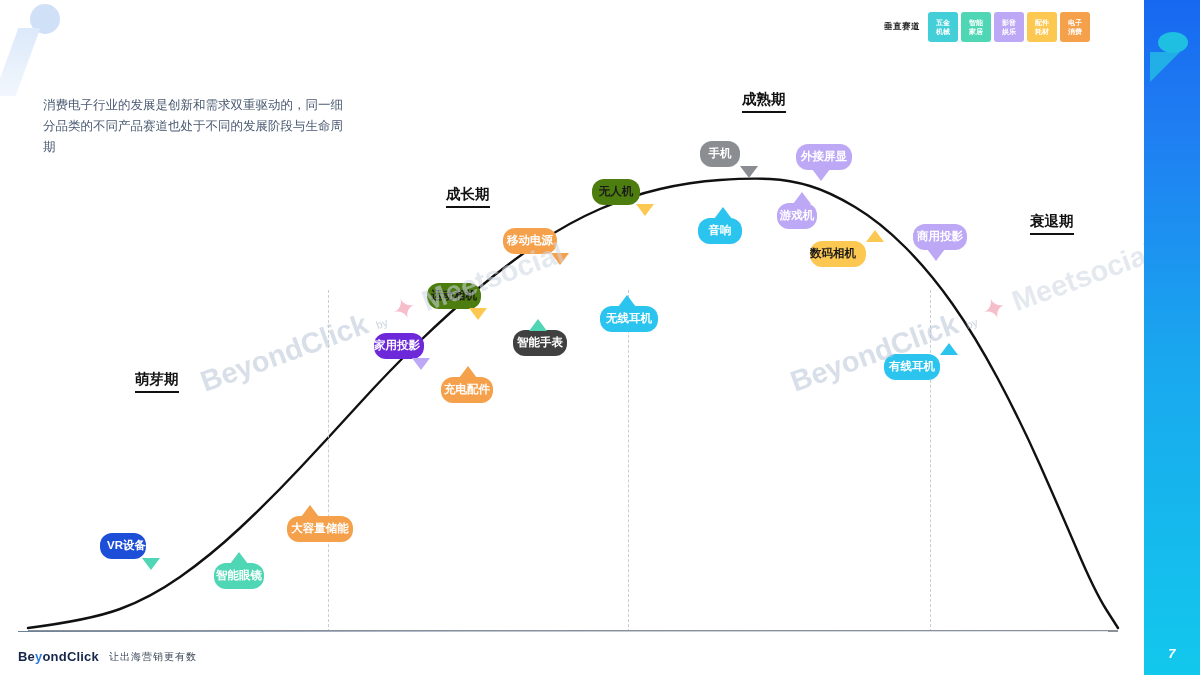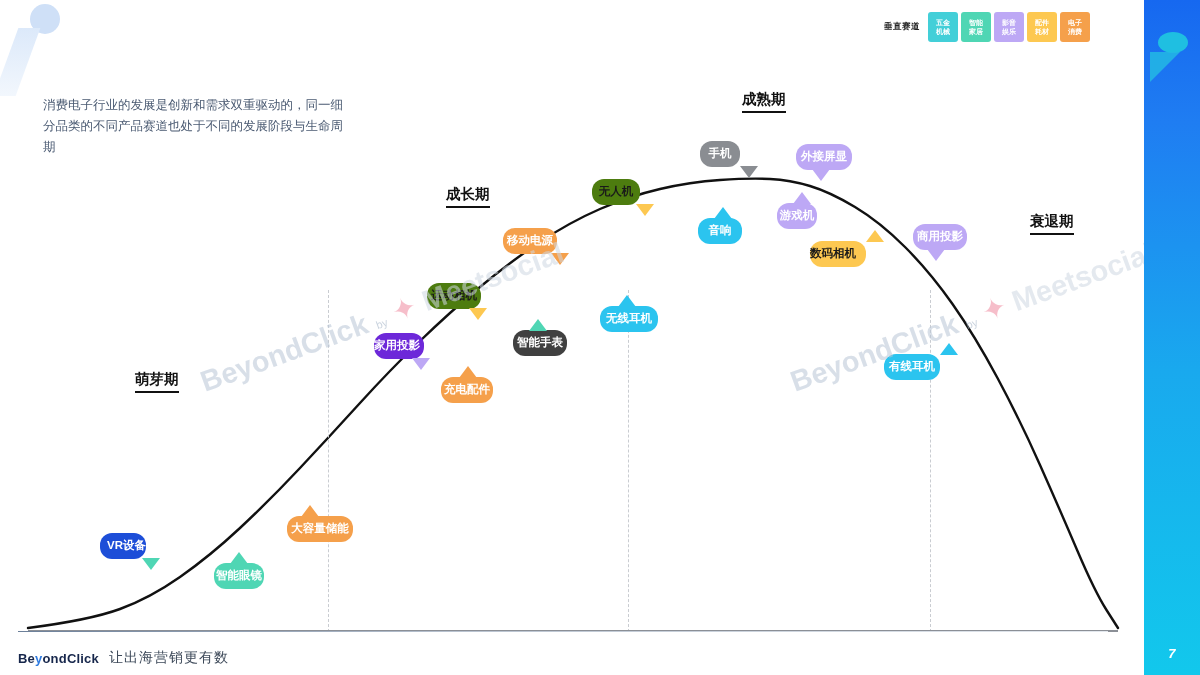--- a/index.html
+++ b/index.html
@@ -106,21 +106,21 @@
   .wm .star{color:#f08aa0;}
 
   
   .foot-line{
     position:absolute;left:18px;top:631px;width:1090px;height:1px;
     background:linear-gradient(90deg,#6b7f99 0%,#b9c3d0 40%,#e3e8ee 100%);
   }
   .foot-mark{position:absolute;left:18px;top:649px;display:flex;align-items:center;gap:10px;}
   .foot-brand{font-size:13px;font-weight:bold;color:#16264b;letter-spacing:.2px;}
   .foot-brand .chev{color:#2f7be0;}
-  .foot-tag{font-size:14px;color:#3c4858;letter-spacing:1px;text-align:right;}
+  .foot-tag{font-size:10px;color:#3c4858;letter-spacing:1px;text-align:right;}
 </style>
 </head>
 <body>
 
 <div class="slide">
 
   <div class="decor-circle"></div>
   <div class="decor-stripe"></div>
 
   <div class="subtitle">消费电子行业的发展是创新和需求双重驱动的，同一细分品类的不同产品赛道也处于不同的发展阶段与生命周期</div>

